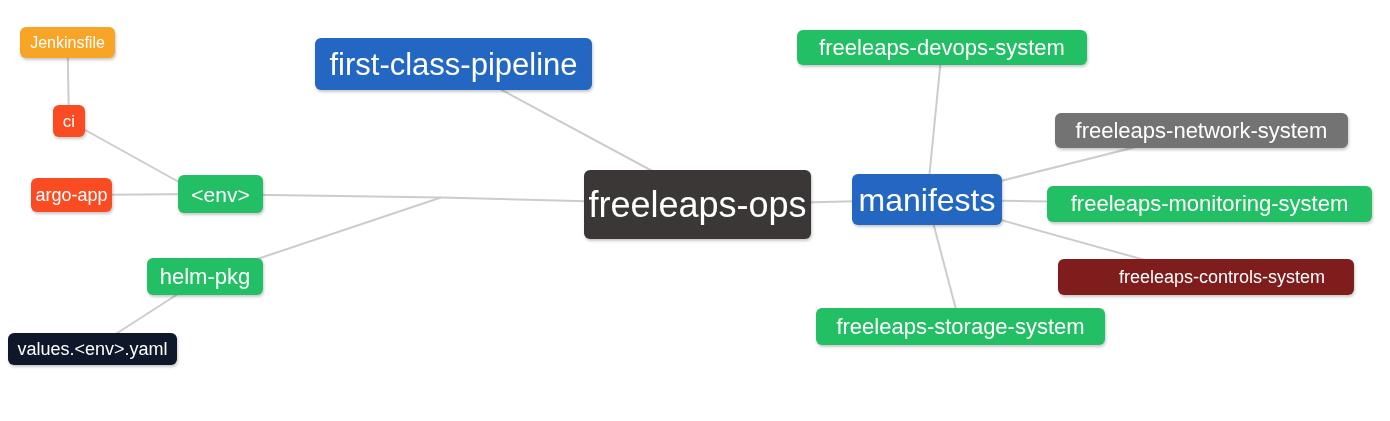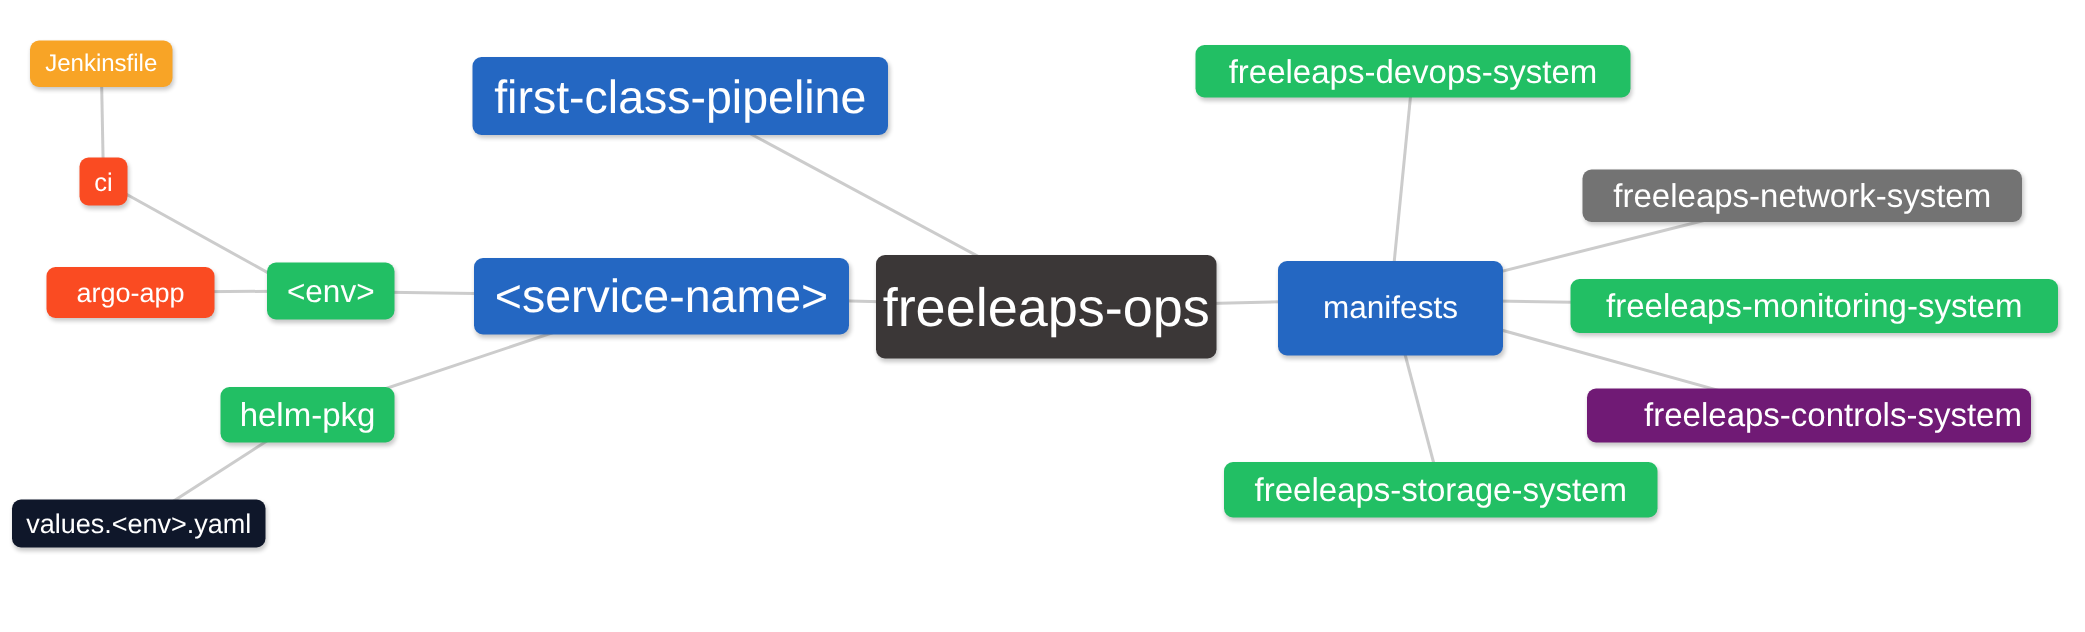--- a/index.html
+++ b/index.html
@@ -55,52 +55,49 @@
       <line x1="927" y1="199.5" x2="1206" y2="277" stroke="#cccccc" stroke-width="2"></line>
       <line x1="927" y1="199.5" x2="960.5" y2="326.5" stroke="#cccccc" stroke-width="2"></line>
     </svg>
 
 <div class="node" style="left: 20px; top: 27px; width: 95px; height: 31px; background: rgb(248, 164, 38); font-size: 16px;">
       <span>Jenkinsfile</span>
     </div>
     <div class="node" style="left: 53px; top: 105px; width: 32px; height: 32px; background: rgb(250, 75, 34); font-size: 17px;">
       <span>ci</span>
     </div>
-    <div class="node" style="left: 31px; top: 178px; width: 112px; height: 34px; background: rgb(250, 75, 34); font-size: 18px;">
+    <div class="node" style="left: 31px; top: 178px; width: 81px; height: 34px; background: rgb(250, 75, 34); font-size: 18px;">
       <span>argo-app</span>
     </div>
     <div class="node" style="left: 158px; top: 175px; width: 85px; height: 38px; background: rgb(34, 191, 100); font-size: 21px; margin-left: 20px;">
       <span>&lt;env&gt;</span>
     </div>
     <div class="node" style="left: 147px; top: 258px; width: 116px; height: 37px; background: rgb(34, 191, 100); font-size: 22px;">
       <span>helm-pkg</span>
     </div>
     <div class="node" style="left: 8px; top: 333px; width: 169px; height: 32px; background: #0f172a; font-size: 18px; align-items: center;">
       <span>values.&lt;env&gt;.yaml</span>
     </div>
     <div class="node" style="left: 315px; top: 38px; width: 277px; height: 52px; background: rgb(36, 103, 194); font-size: 31px;">
       <span>first-class-pipeline</span>
     </div>
-    <div class="node" style="left: 316px; top: 172px; width: 250px; height: 51px; background: rgb(36, 103, 194); font-size: 31px;">
-      <span>&lt;service-name&gt;</span>
-    </div>
     <div class="node" style="left: 584px; top: 170px; width: 227px; height: 69px; background: rgb(59, 55, 55); font-size: 36px;">
       <span>freeleaps-ops</span>
     </div>
-    <div class="node" style="left: 852px; top: 174px; width: 150px; height: 63px; background: rgb(36, 103, 194); font-size: 21px;">
+    <div class="node" style="left: 852px; top: 174px; width: 150px; height: 51px; background: rgb(36, 103, 194); font-size: 32px;">
       <span>manifests</span>
     </div>
     <div class="node" style="left: 797px; top: 30px; width: 290px; height: 35px; background: rgb(34, 191, 100); font-size: 22px; justify-content: center;">
       <span>freeleaps-devops-system</span>
     </div>
     <div class="node" style="left: 1055px; top: 113px; width: 293px; height: 35px; background: #737373; font-size: 22px;">
       <span>freeleaps-network-system</span>
     </div>
     <div class="node" style="left: 1047px; top: 186px; width: 325px; height: 36px; background: rgb(34, 191, 100); font-size: 22px;">
       <span>freeleaps-monitoring-system</span>
     </div>
-    <div class="node" style="left: 1058px; top: 259px; width: 296px; height: 36px; background: #701a75; font-size: 22px; padding-left: 32px;">
+    <div class="node" style="left: 1058px; top: 259px; width: 296px; height: 36px; background: #7f1d1d; font-size: 18px; padding-left: 32px;">
       <span>freeleaps-controls-system</span>
     </div>
     <div class="node" style="left: 816px; top: 308px; width: 289px; height: 37px; background: rgb(34, 191, 100); font-size: 22px; text-align: center;">
       <span>freeleaps-storage-system</span>
     </div>
   </div>
 
 </body></html>

